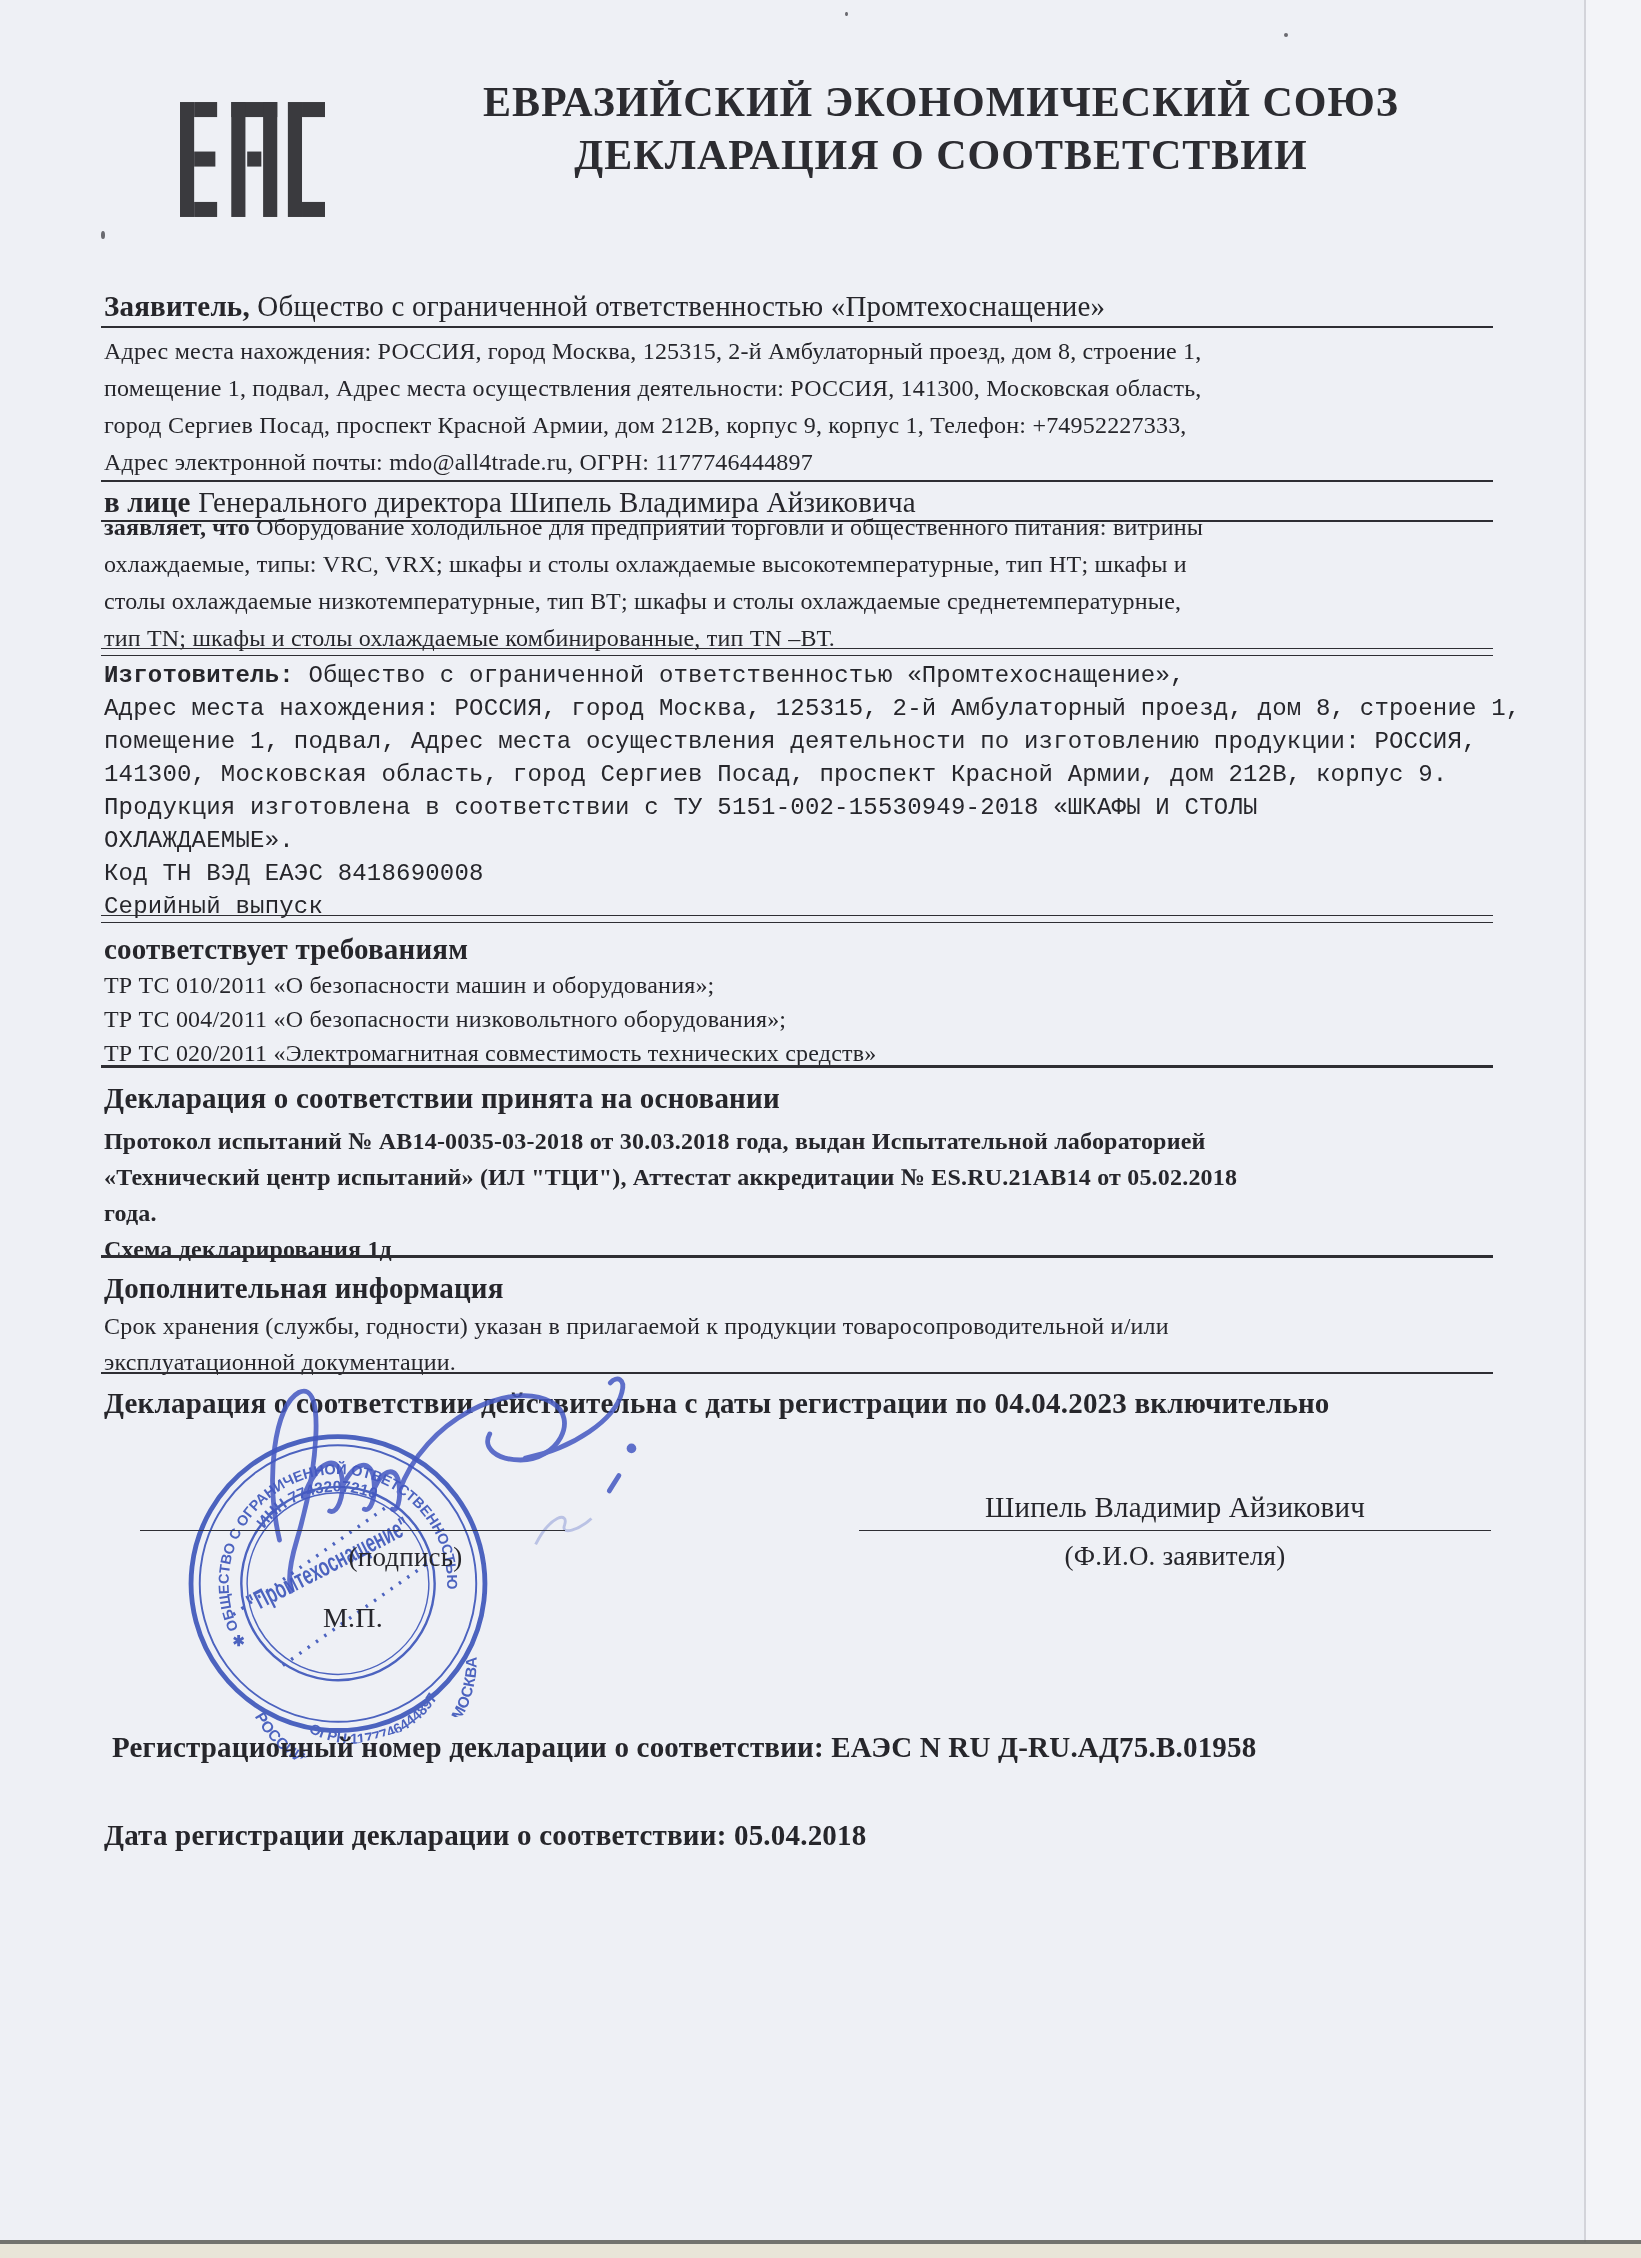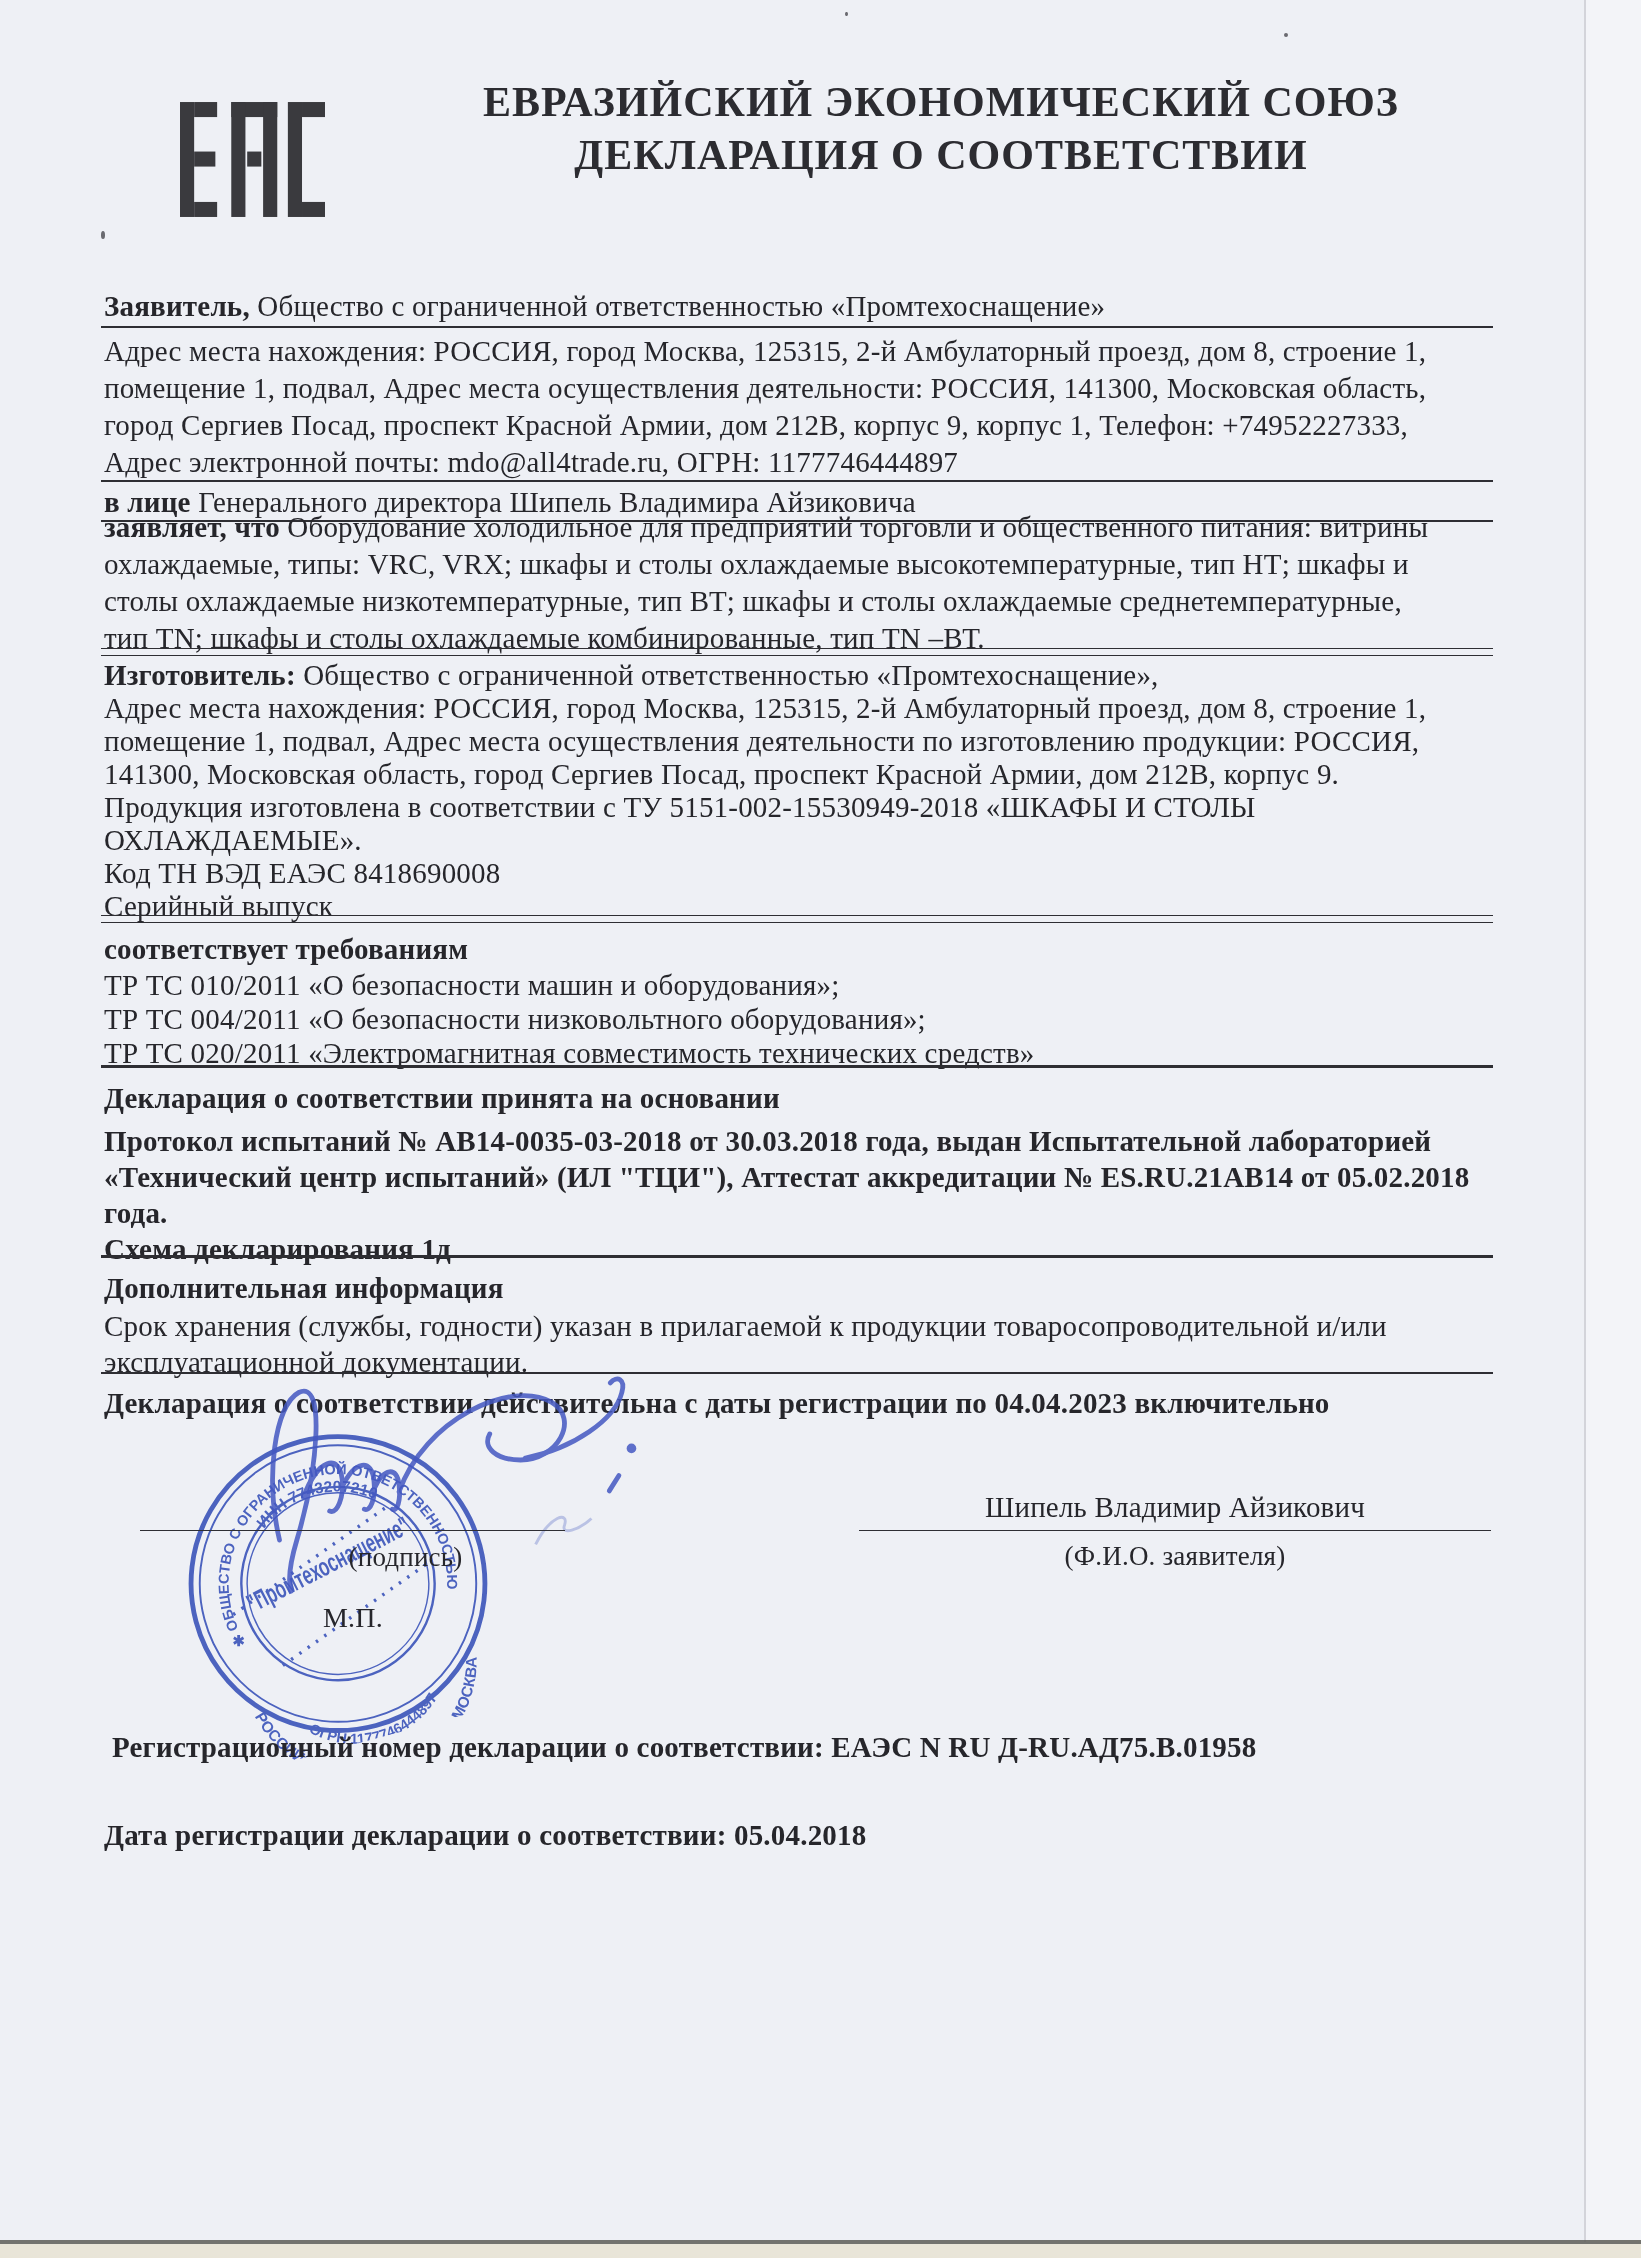--- a/index.html
+++ b/index.html
@@ -3,24 +3,24 @@
 <meta charset="utf-8">
 <style>
   html,body{margin:0;padding:0;background:#9a9a9a;}
   .page{position:relative;width:1641px;height:2258px;background:#eef0f5;overflow:hidden;
         font-family:"Liberation Serif", serif;color:#26262b;}
   .t{position:absolute;white-space:nowrap;font-size:29px;line-height:35px;letter-spacing:0.2px;}
   .b{font-weight:bold;}
   .c{text-align:center;}
   .title{font-size:42px;font-weight:bold;letter-spacing:1px;color:#2c2c31;}
   .block{position:absolute;}
-  .bl{white-space:nowrap;font-size:29px;letter-spacing:0.2px;}
+  .bl{white-space:nowrap;font-size:24px;letter-spacing:0.2px;}
   .lh38 .bl{height:37px;line-height:37px;}
   .lh35 .bl{height:34px;line-height:34px;}
-  .lh34 .bl{height:33px;line-height:33px;}
+  .lh34 .bl{height:33px;line-height:33px;font-family:Liberation Mono, monospace;}
   .lh37 .bl{height:36px;line-height:36px;}
   .rule{position:absolute;left:101px;width:1392px;border-top:2.9px solid #2e2e33;}
   .rule.thick{border-top-width:3.9px;}
   .rule.dbl{border-top:1.9px solid #2e2e33;border-bottom:1.9px solid #2e2e33;height:5.8px;}
   .sigline{position:absolute;border-top:1.9px solid #2e2e33;}
   .speck{position:absolute;background:#6a6a70;border-radius:50%;}
   .edge-line{position:absolute;top:0;width:1.9px;height:2242px;background:#d3d4da;}
   .edge-strip{position:absolute;top:0;width:55px;height:2242px;background:#f3f4f8;}
   .bottom-shadow{position:absolute;left:0;width:1641px;height:3.9px;background:#5d5d57;opacity:.85;}
   .bottom-strip{position:absolute;left:0;width:1641px;height:14.5px;background:#e9e5d8;}

